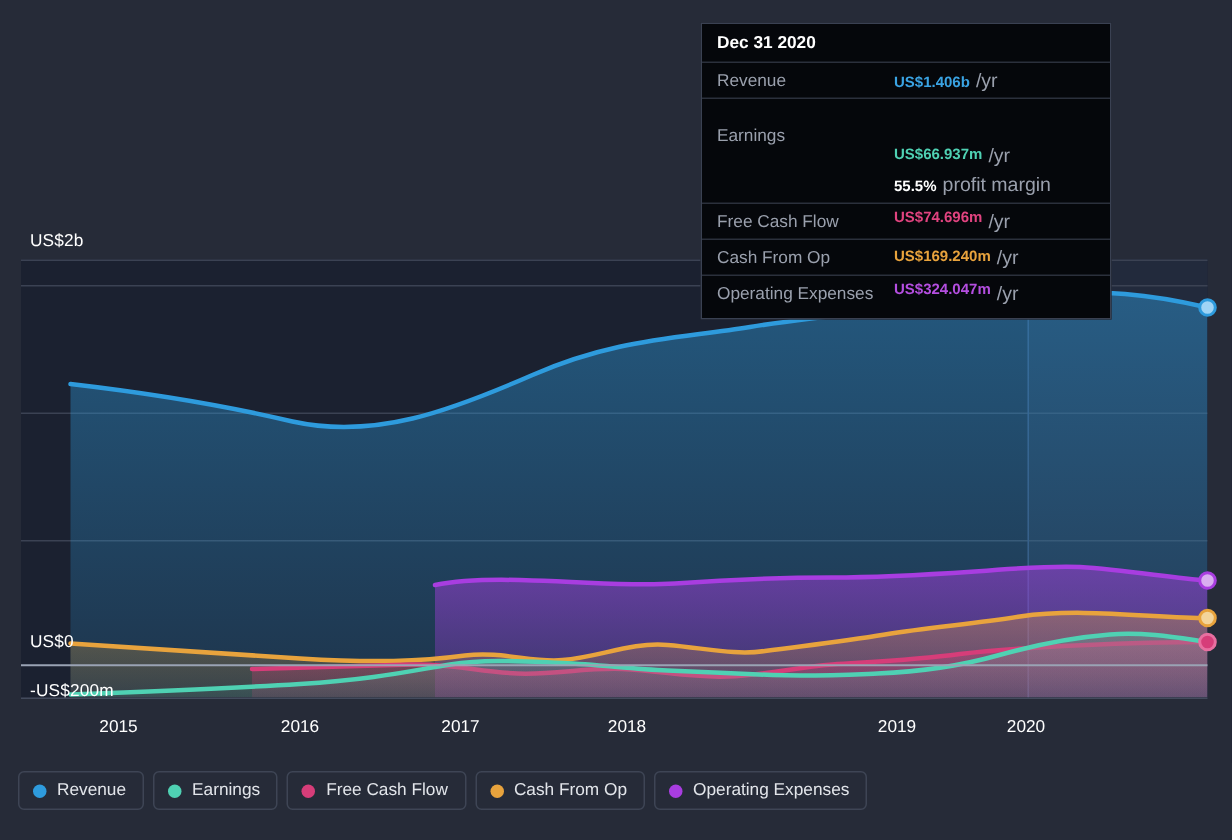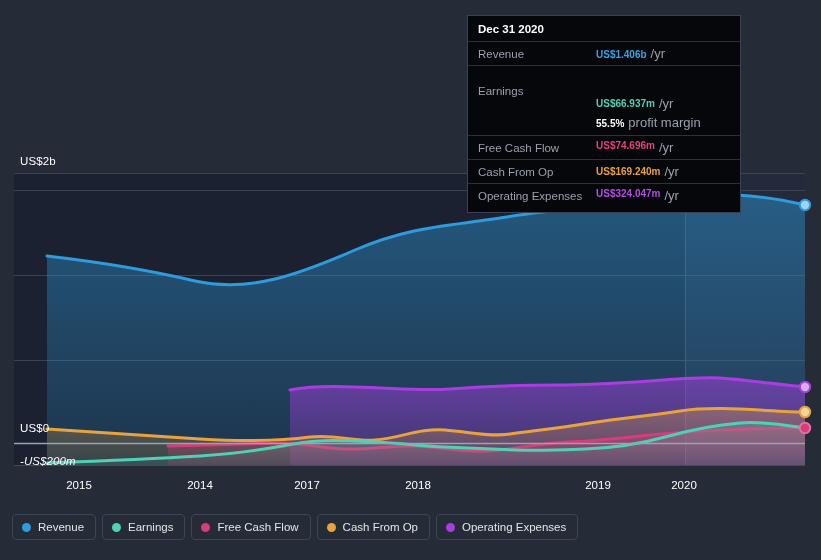--- a/index.html
+++ b/index.html
@@ -40,21 +40,21 @@
   .ylabel {
     position: absolute;
     font-size: 11.5px;
     color: #ffffff;
     letter-spacing: 0.1px;
     white-space: nowrap;
     pointer-events: none;
   }
   #ylabel-top  { left: 20px; top: 155px; }
   #ylabel-zero { left: 20px; top: 422px; text-align: right; }
-  #ylabel-neg  { left: 20px; top: 455px; font-style: italic; }
+  #ylabel-neg  { left: 20px; top: 455px; }
 
   
   .xlabel {
     position: absolute;
     top: 479px;
     font-size: 11.5px;
     color: #ffffff;
     transform: translateX(-50%);
     white-space: nowrap;
   }
@@ -218,21 +218,21 @@
         <circle cx="805" cy="428" r="5.2" fill="#d63d79" stroke="#e86fa0" stroke-width="2"></circle>
       </g>
     </svg>
 
     <div class="ylabel" id="ylabel-top">US$2b</div>
     <div class="ylabel" id="ylabel-zero">US$0</div>
     <div class="ylabel" id="ylabel-neg">-US$200m</div>
 
     <div id="x-axis-labels">
         <div class="xlabel" style="left: 79px;">2015</div>
-        <div class="xlabel" style="left: 200px;">2014</div>
+        <div class="xlabel" style="left: 200px;">2016</div>
         <div class="xlabel" style="left: 307px;">2017</div>
         <div class="xlabel" style="left: 418px;">2018</div>
         <div class="xlabel" style="left: 563px; margin-left: 35px;">2019</div>
         <div class="xlabel" style="left: 684px;">2020</div>
       </div>
   </div>
 
   <div id="tooltip">
     <div id="tooltip-date">Dec 31 2020</div>
     <div id="tooltip-rows">

